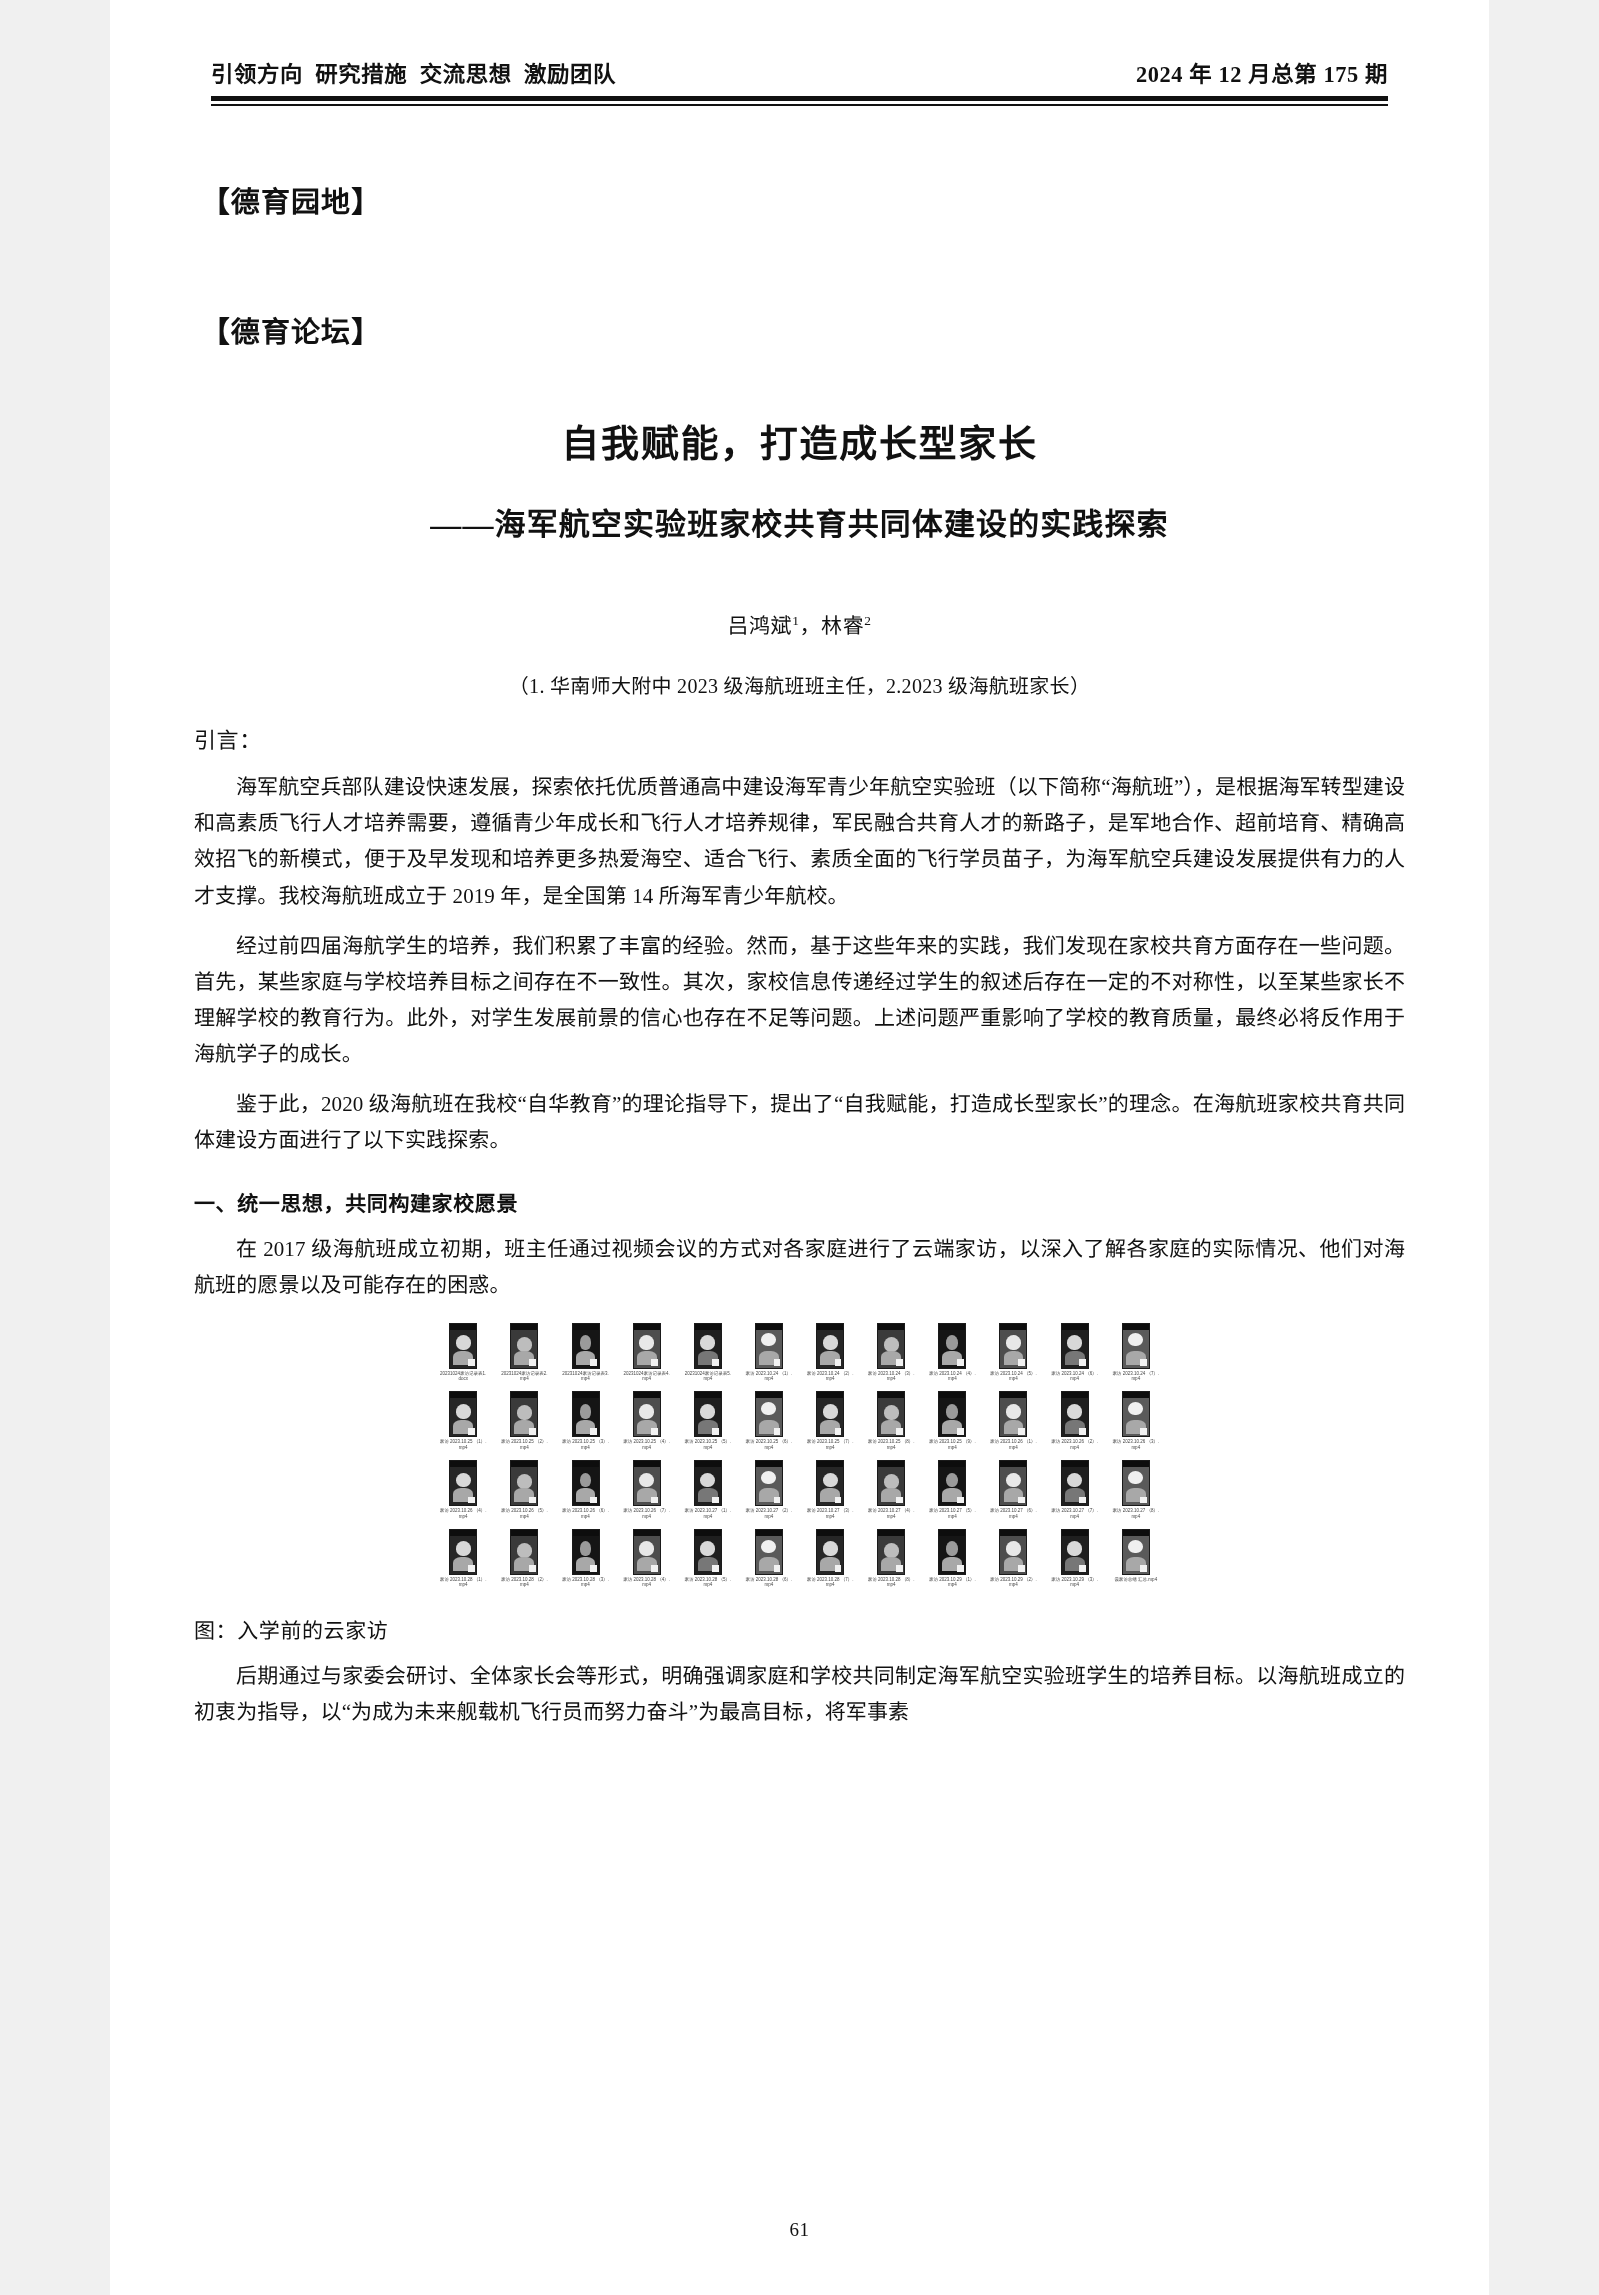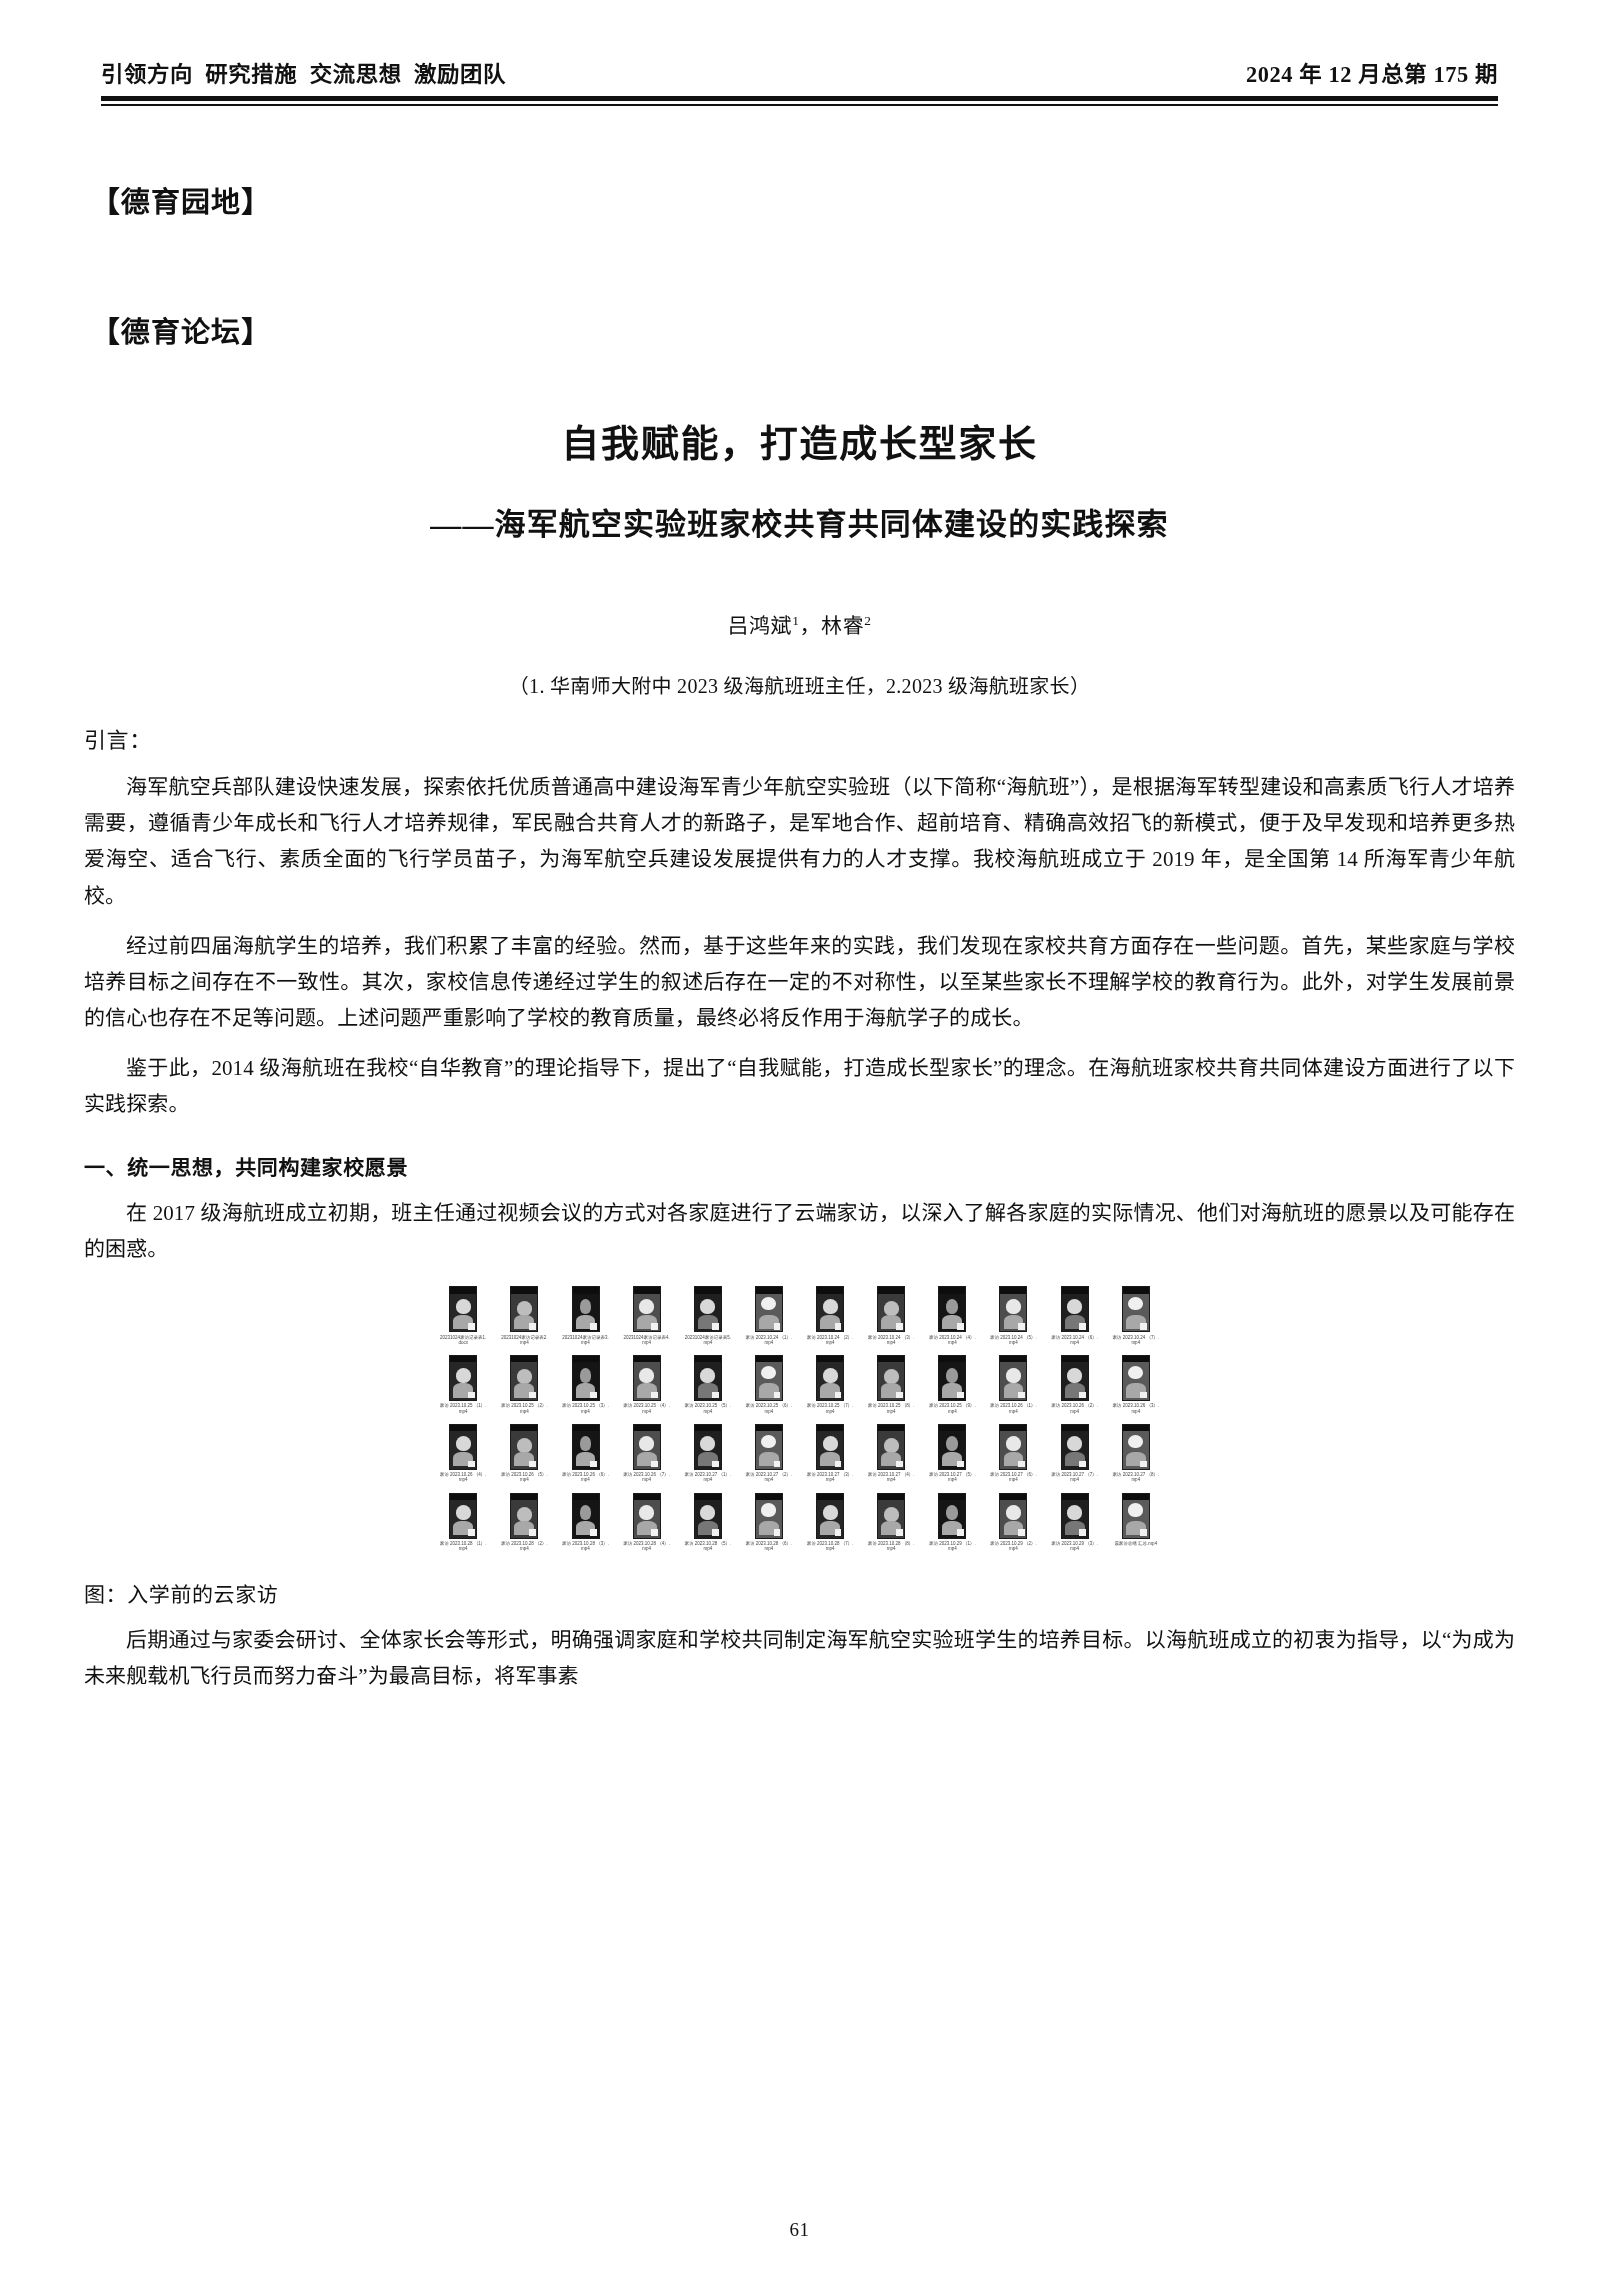--- a/index.html
+++ b/index.html
@@ -3,21 +3,21 @@
 <meta charset="utf-8">
 <title>德育园地 — 自我赋能，打造成长型家长</title>
 <style>
   html, body {
     margin: 0;
     padding: 0;
     background: #f0f0f0;
   }
   .page {
     position: relative;
-    width: 1599px;
+    width: 1379px;
     height: 2295px;
     background: #ffffff;
     margin: 0 auto;
     box-sizing: border-box;
     font-family: "Liberation Serif", "DejaVu Serif", serif;
     color: #111111;
     overflow: hidden;
   }
 
   
@@ -252,21 +252,21 @@
     <div class="authors">
       <span>吕鸿斌</span><sup>1</sup><span>，林睿</span><sup>2</sup>
     </div>
 
     <div class="affiliation">（1. 华南师大附中 2023 级海航班班主任，2.2023 级海航班家长）</div>
 
     <div class="lead-label">引言：</div>
 
     <p class="body">海军航空兵部队建设快速发展，探索依托优质普通高中建设海军青少年航空实验班（以下简称“海航班”），是根据海军转型建设和高素质飞行人才培养需要，遵循青少年成长和飞行人才培养规律，军民融合共育人才的新路子，是军地合作、超前培育、精确高效招飞的新模式，便于及早发现和培养更多热爱海空、适合飞行、素质全面的飞行学员苗子，为海军航空兵建设发展提供有力的人才支撑。我校海航班成立于 2019 年，是全国第 14 所海军青少年航校。</p>
     <p class="body">经过前四届海航学生的培养，我们积累了丰富的经验。然而，基于这些年来的实践，我们发现在家校共育方面存在一些问题。首先，某些家庭与学校培养目标之间存在不一致性。其次，家校信息传递经过学生的叙述后存在一定的不对称性，以至某些家长不理解学校的教育行为。此外，对学生发展前景的信心也存在不足等问题。上述问题严重影响了学校的教育质量，最终必将反作用于海航学子的成长。</p>
-    <p class="body">鉴于此，2014 级海航班在我校“自华教育”的理论指导下，提出了“自我赋能，打造成长型家长”的理念。在海航班家校共育共同体建设方面进行了以下实践探索。</p>
+    <p class="body">鉴于此，2020 级海航班在我校“自华教育”的理论指导下，提出了“自我赋能，打造成长型家长”的理念。在海航班家校共育共同体建设方面进行了以下实践探索。</p>
 
     <h2 class="section-heading">一、统一思想，共同构建家校愿景</h2>
 
     <p class="body">在 2017 级海航班成立初期，班主任通过视频会议的方式对各家庭进行了云端家访，以深入了解各家庭的实际情况、他们对海航班的愿景以及可能存在的困惑。</p>
 
     <div class="figure-block">
       <div class="thumb-grid" id="thumb-grid">
           <div class="thumb-cell">
             <div class="thumb-img v1">
               <span class="band-top"></span>

